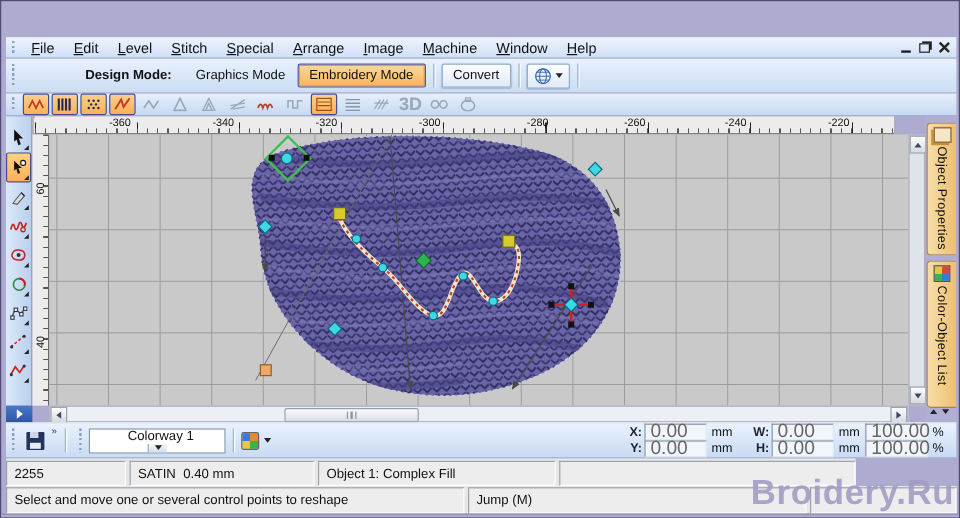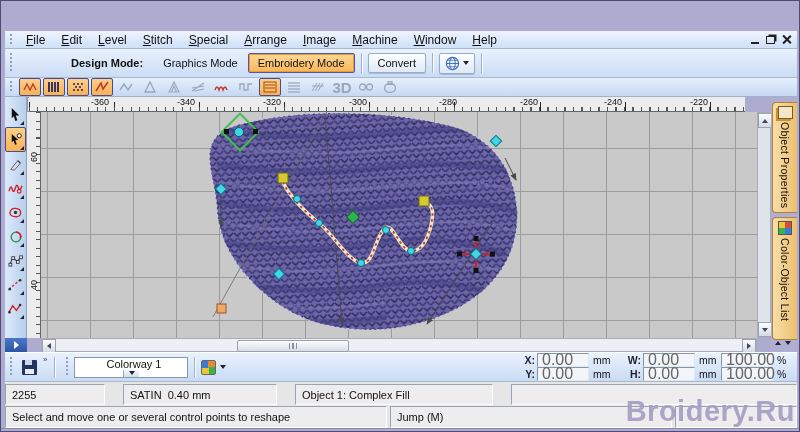--- a/index.html
+++ b/index.html
@@ -85,21 +85,21 @@
   .chev{font-size:8px;color:#345;letter-spacing:-1px;margin:0 2px;align-self:flex-start;padding-top:2px;}
   .combo{width:112px;height:19px;background:#fff;border:1px solid #8699ad;display:flex;align-items:center;flex-direction:column;}
   .combo .val{flex:1;font-size:11px;padding-left:5px;color:#111;}
   .combo .drop{width:15px;height:100%;background:linear-gradient(#f4f8fd,#d2dde9);border-left:1px solid #9aa9ba;display:flex;align-items:center;justify-content:center;}
   .palette{width:13px;height:13px;background:conic-gradient(#e88a2a 0 25%,#3ab44a 0 50%,#e8c83a 0 75%,#3a7ad8 0);border:1px solid #666;border-radius:2px;}
   .fieldgrid{margin-left:auto;margin-right:6px;display:grid;grid-template-columns:14px 52px 22px 10px 14px 52px 22px 52px 16px;grid-auto-rows:13px;align-items:center;column-gap:2px;row-gap:1px;font-size:10.5px;color:#111;}
   .fin{height:12px;background:#f2f5f9;border:1px solid;border-color:#8795a5 #dfe7ef #dfe7ef #8795a5;font-size:16px;color:#666;display:flex;align-items:center;padding-left:4px;}
   .flbl{text-align:right;font-weight:bold;color:#223;}
   .funit{padding-left:2px;}
   
-  .status1{left:4px;top:381px;width:792px;height:23px;background:#e6e6e6;display:flex;align-items:stretch;padding-top:2px;gap:18px;justify-content:space-between;}
+  .status1{left:4px;top:381px;width:708px;height:23px;background:#e6e6e6;display:flex;align-items:stretch;padding-top:2px;gap:3px;justify-content:space-between;}
   .status2{left:4px;top:404px;width:792px;height:23px;background:#e6e6e6;display:flex;align-items:stretch;padding-top:1px;gap:3px;}
   .cell{border:1px solid;border-color:#9aa4ae #fdfdfd #fdfdfd #9aa4ae;background:#ededed;font-size:11px;color:#111;display:flex;align-items:center;padding:0 6px;white-space:pre;}
   .watermark{right:4px;bottom:3px;font-size:29px;font-weight:bold;color:#a49cc4;letter-spacing:.5px;z-index:40;opacity:.9;}
   .frame-b{left:0;top:427px;width:800px;height:5px;background:#aeabd1;border-top:1px solid #8c88b4;}
   .statictext{pointer-events:none;}
 </style>
 </head>
 <body>
 
 <div id="win">

